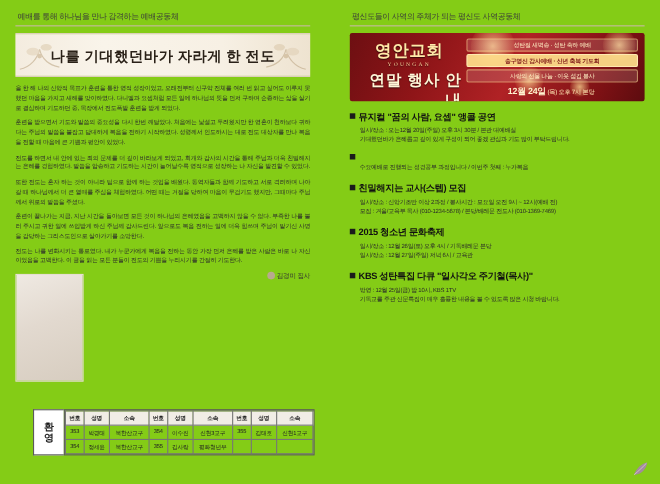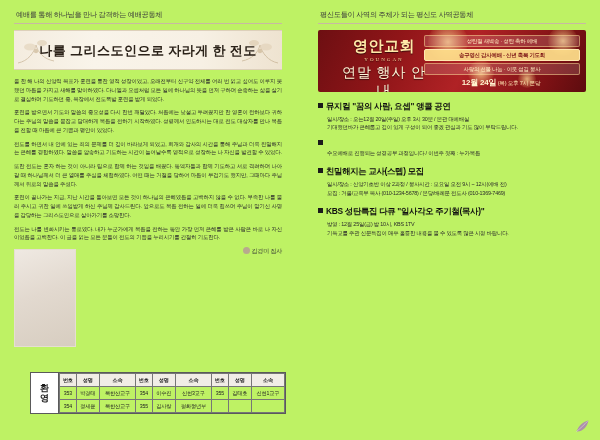--- a/index.html
+++ b/index.html
@@ -12,21 +12,21 @@
     background: #ffffff;
     font-family: "Liberation Sans", sans-serif;
     color: #1a1a1a;
     overflow: hidden;
   }
   .page {
     position: relative;
     width: 600px;
     height: 440px;
     box-sizing: border-box;
-    background: #bef264;
+    background: #84cc16;
   }
   
   .col-header {
     position: absolute;
     top: 10px;
     font-size: 7.2px;
     color: #3a3a3a;
     letter-spacing: -0.3px;
     white-space: nowrap;
   }
@@ -176,21 +176,21 @@
     overflow: hidden;
     border-radius: 2px;
   }
   .banner .bokeh {
     position: absolute;
     border-radius: 50%;
     background: radial-gradient(circle,rgba(255,220,150,0.75) 0%, rgba(255,180,90,0.08) 70%, rgba(255,180,90,0) 100%);
   }
   .banner-left {
     position: absolute;
-    left: 18px;
+    left: 6px;
     top: 7px;
     width: 96px;
     text-align: center;
   }
   .banner-church {
     font-family: "Liberation Serif", serif;
     font-size: 15px;
     font-weight: bold;
     color: #ffe9a8;
     letter-spacing: 0.5px;
@@ -200,25 +200,26 @@
     display: block;
     font-size: 5px;
     color: #ffd9a0;
     letter-spacing: 2px;
     font-weight: normal;
     margin-top: 1px;
   }
   .banner-title2 {
     font-family: "Liberation Serif", serif;
     font-size: 14px;
-    font-weight: normal;
+    font-weight: bold;
     color: #fff6d8;
     letter-spacing: 1px;
     margin-top: 2px;
     text-shadow: 0 1px 1px rgba(0,0,0,0.6);
+    text-align: right;
   }
   .banner-right {
     position: absolute;
     right: 6px;
     top: 5px;
     width: 156px;
   }
   .banner-chip {
     background: rgba(255,255,255,0.14);
     border: 1px solid rgba(255,226,150,0.5);
@@ -308,21 +309,21 @@
         <ellipse cx="14" cy="14" rx="6" ry="3.5" fill="#d9c7a9" opacity=".8"></ellipse>
         <ellipse cx="26" cy="10" rx="5" ry="3" fill="#cdb693" opacity=".7"></ellipse>
         <circle cx="20" cy="18" r="2.2" fill="#c2aa85"></circle>
       </svg>
       <svg class="flourish-r" viewBox="0 0 60 34">
         <path d="M2 30 C12 28 18 20 20 12 C22 20 28 26 38 28" stroke="#b9a27f" fill="none" stroke-width="1"></path>
         <ellipse cx="14" cy="14" rx="6" ry="3.5" fill="#d9c7a9" opacity=".8"></ellipse>
         <ellipse cx="26" cy="10" rx="5" ry="3" fill="#cdb693" opacity=".7"></ellipse>
         <circle cx="20" cy="18" r="2.2" fill="#c2aa85"></circle>
       </svg>
-      <div class="sermon-title">나를 그리스도인으로 자라게 한 전도</div>
+      <div class="sermon-title">나를 기대했던바가 자라게 한 전도</div>
     </div>
 
     <div class="sermon-body">
       <div class="sermon-photo"></div>
       <p>올 한 해 나의 신앙적 목표가 훈련을 통한 영적 성장이었고, 오래전부터 신구약 전체를 여러 번 읽고 싶어도 이루지 못했던 마음을 가지고 새해를 맞이하였다. 다니엘과 요셉처럼 모든 일에 하나님의 뜻을 먼저 구하며 순종하는 삶을 살기로 결심하며 기도하던 중, 목장에서 전도폭발 훈련을 받게 되었다.</p>
       <p>훈련을 받으면서 기도와 말씀의 중요성을 다시 한번 깨달았다. 처음에는 낯설고 두려웠지만 한 영혼이 천하보다 귀하다는 주님의 말씀을 붙잡고 담대하게 복음을 전하기 시작하였다. 성령께서 인도하시는 대로 전도 대상자를 만나 복음을 전할 때 마음에 큰 기쁨과 평안이 있었다.</p>
       <p>전도를 하면서 내 안에 있는 죄의 문제를 더 깊이 바라보게 되었고, 회개와 감사의 시간을 통해 주님과 더욱 친밀해지는 은혜를 경험하였다. 말씀을 암송하고 기도하는 시간이 늘어날수록 영적으로 성장하는 나 자신을 발견할 수 있었다.</p>
       <p>또한 전도는 혼자 하는 것이 아니라 팀으로 함께 하는 것임을 배웠다. 동역자들과 함께 기도하고 서로 격려하며 나아갈 때 하나님께서 더 큰 열매를 주심을 체험하였다. 어떤 때는 거절을 당하여 마음이 무겁기도 했지만, 그때마다 주님께서 위로의 말씀을 주셨다.</p>
       <p>훈련이 끝나가는 지금, 지난 시간을 돌아보면 모든 것이 하나님의 은혜였음을 고백하지 않을 수 없다. 부족한 나를 불러 주시고 귀한 일에 쓰임받게 하신 주님께 감사드린다. 앞으로도 복음 전하는 일에 더욱 힘쓰며 주님이 맡기신 사명을 감당하는 그리스도인으로 살아가기를 소망한다.</p>
       <p>전도는 나를 변화시키는 통로였다. 내가 누군가에게 복음을 전하는 동안 가장 먼저 은혜를 받은 사람은 바로 나 자신이었음을 고백한다. 이 글을 읽는 모든 분들이 전도의 기쁨을 누리시기를 간절히 기도한다.</p>
@@ -430,20 +431,30 @@
       <div class="notice-head">
         <span class="bullet-sq"></span>
         <span>친밀해지는 교사(스텝) 모집</span>
       </div>
       <div class="notice-lines">
         <div>일시/장소 : 신앙기초반 이상 2과정 / 봉사시간 : 모요일 오전 9시 ~ 12시(예배 전)</div>
         <div>모집 : 겨울/교육부 목사 (010-1234-5678) / 본당/배례문 전도사 (010-1369-7469)</div>
       </div>
     </div>
 
+    <div class="notice">
+      <div class="notice-head">
+        <span class="bullet-sq"></span>
+        <span>2015 청소년 문화축제</span>
+      </div>
+      <div class="notice-lines">
+        <div>일시/장소 : 12월 26일(토) 오후 4시 / 기독배례문 본당</div>
+        <div>일시/장소 : 12월 27일(주일) 저녁 6시 / 교육관</div>
+      </div>
+    </div>
 
     <div class="notice">
       <div class="notice-head">
         <span class="bullet-sq"></span>
         <span>KBS 성탄특집 다큐 "일사각오 주기철(목사)"</span>
       </div>
       <div class="notice-lines">
         <div>방영 : 12월 25일(금) 밤 10시, KBS 1TV</div>
         <div>기독교를 주관 신문특집이 매우 훌륭한 내용을 볼 수 있도록 많은 시청 바랍니다.</div>
       </div>

